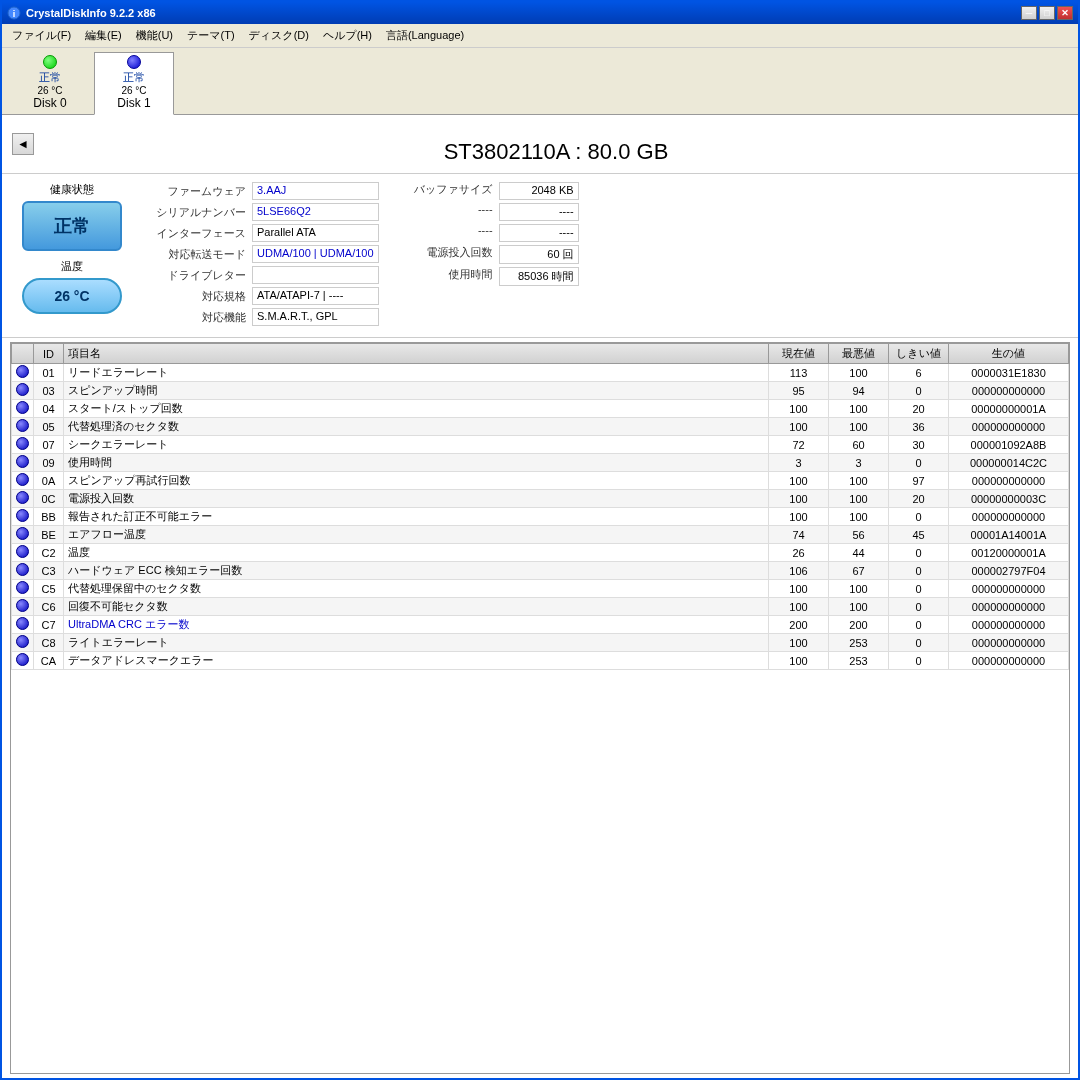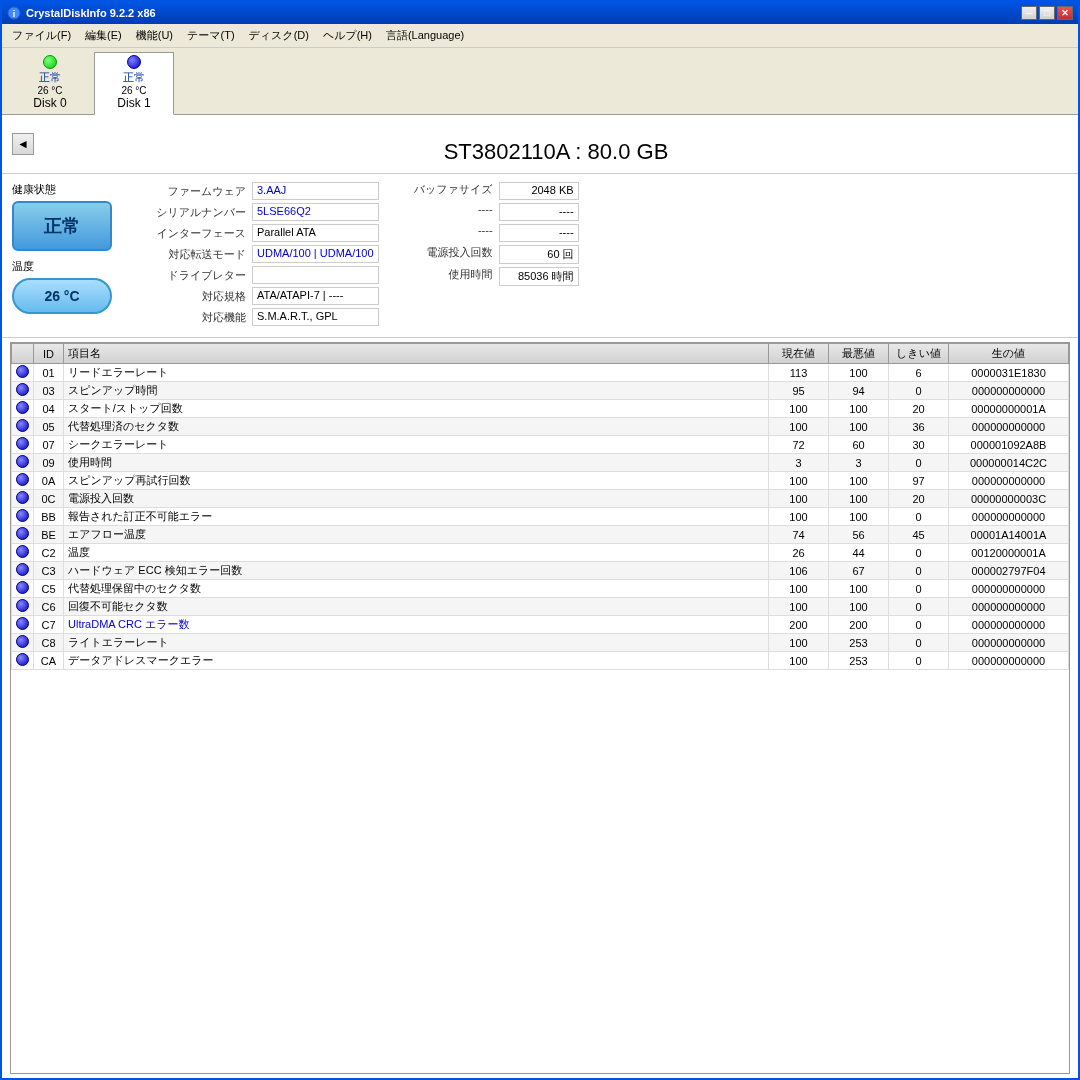--- a/index.html
+++ b/index.html
@@ -182,21 +182,21 @@
     .info-section {
       display: flex;
       padding: 8px 10px;
       border-bottom: 1px solid #ccc;
       gap: 10px;
     }
 
     .health-section {
       display: flex;
       flex-direction: column;
-      align-items: flex-start;
+      align-items: center;
       min-width: 120px;
     }
 
     .health-label {
       font-size: 11px;
       margin-bottom: 4px;
     }
 
     .health-badge {
       width: 100px;

